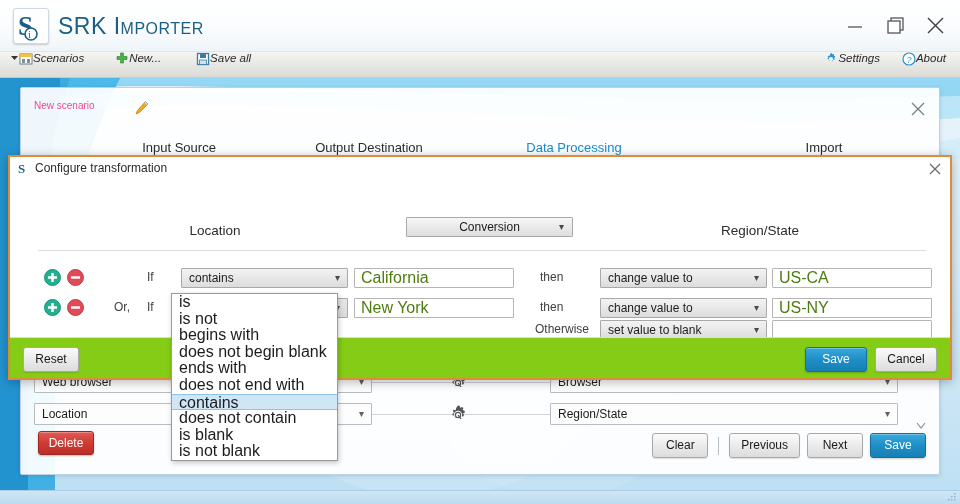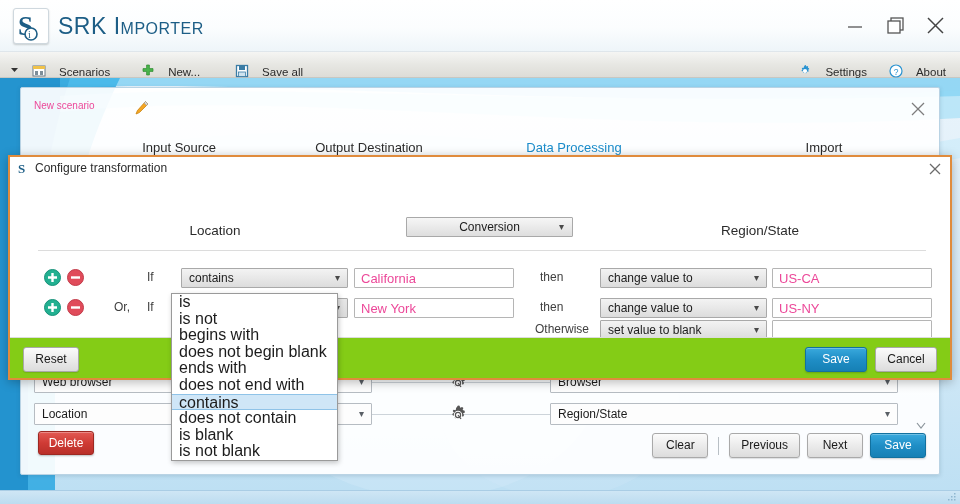--- a/index.html
+++ b/index.html
@@ -42,23 +42,24 @@
   .win-btn svg { position: absolute; left: 0; top: 0; }
 
   
   .menubar {
     position: absolute; left: 0; top: 52px; width: 960px; height: 26px;
     background: linear-gradient(to bottom, #f5f5f3 0%, #e7e7e3 50%, #dddcd7 100%);
     border-bottom: 1px solid #c8c7c2;
     display: flex; align-items: center;
   }
   .menu-item {
-    display: flex; align-items: flex-end; gap: 13px;
+    display: flex; align-items: flex-start; gap: 0;
     height: 26px; padding: 0 11px; color: #2a2a2a; font-size: 11.5px;
     cursor: default;
+    font-style: italic;
   }
   .menu-item.right { margin-left: auto; }
   .mi-ico { display: inline-block; width: 14px; height: 14px; position: relative; }
 
   
   .content {
     position: absolute; left: 0; top: 78px; width: 960px; height: 426px;
     background: linear-gradient(to bottom, #eaf4fb 0%, #d9ecf8 48%, #bcdff3 100%);
     overflow: hidden;
   }
@@ -158,21 +159,21 @@
     position: absolute; height: 20px;
     background: linear-gradient(to bottom, #f3f3f3 0%, #e8e8e8 50%, #dcdcdc 100%);
     border: 1px solid #a9a9a9; border-radius: 1px;
     font-size: 12px; color: #1c1c1c; line-height: 18px; padding-left: 7px;
   }
   .sel.open { background: linear-gradient(to bottom, #e6e6e6 0%, #dadada 100%); }
   .sel .caret { position: absolute; right: 7px; top: 0; color: #4a4a4a; font-size: 10px; }
   .txt {
     position: absolute; height: 20px; background: #ffffff;
     border: 1px solid #b5b5b5; border-radius: 1px;
-    font-size: 13px; color: #ec4899; line-height: 18px; padding-left: 6px;
+    font-size: 16px; color: #4d7c0f; line-height: 18px; padding-left: 6px;
   }
 
   .dlg-footer {
     position: absolute; left: 0; bottom: 0; width: 100%; height: 41px;
     background: #84cc16; border-top: 1px solid #dcdcdc;
   }
   .reset-btn { position: absolute; left: 13px; top: 9px; }
   .dlg-actions { position: absolute; right: 13px; top: 9px; display: flex; gap: 8px; }
   .dlg-actions .btn { min-width: 62px; }
 

